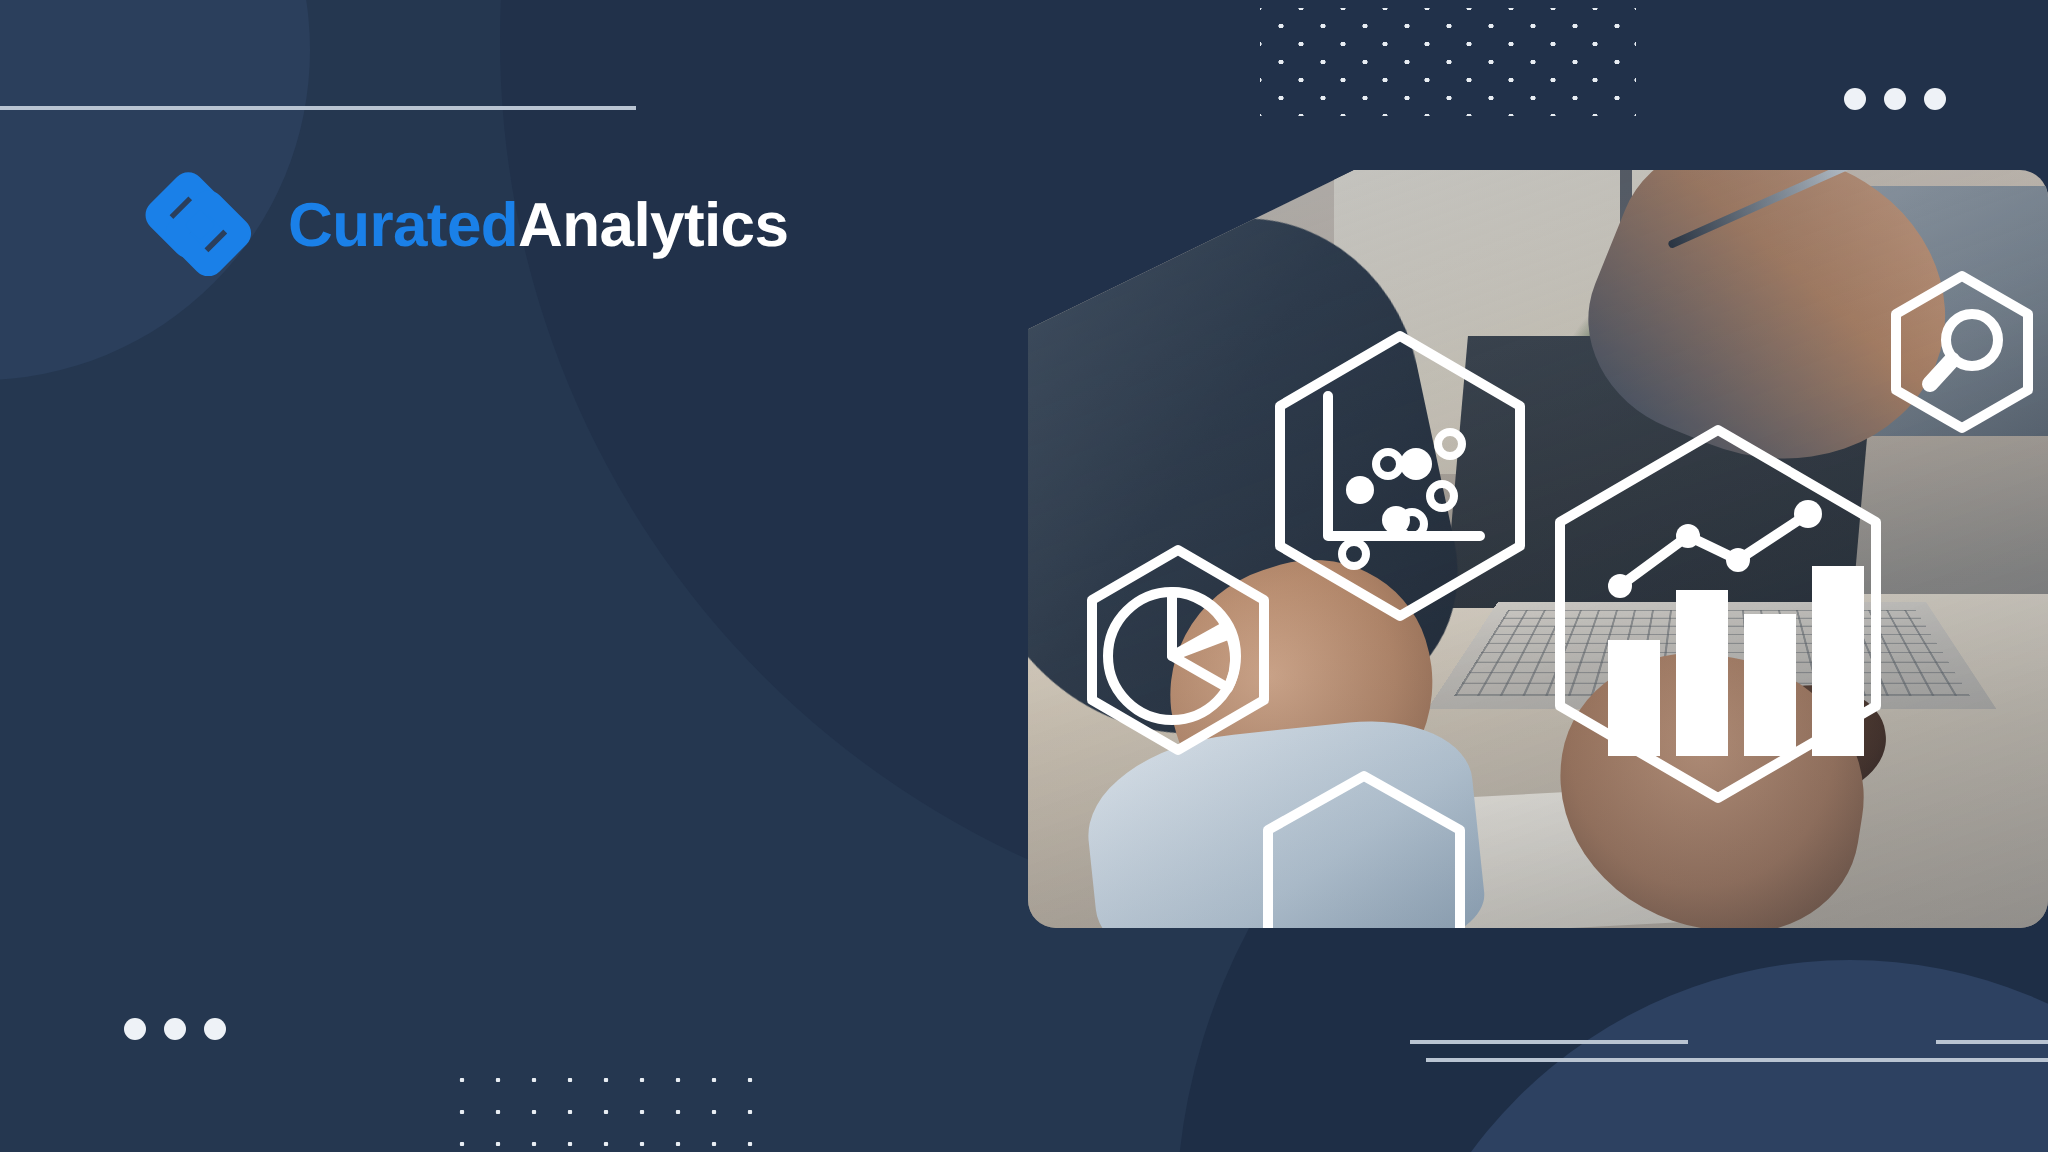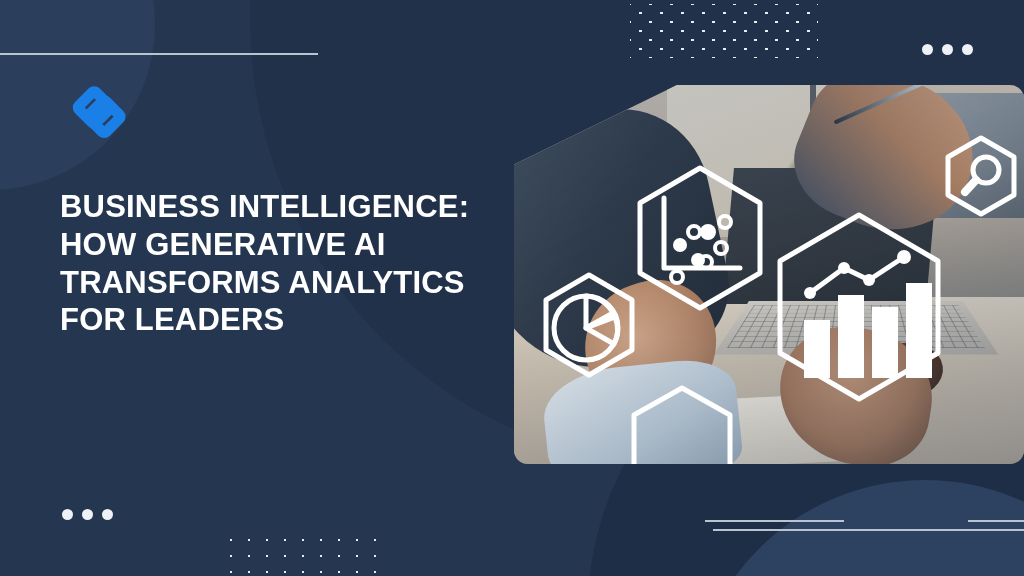--- a/index.html
+++ b/index.html
@@ -358,17 +358,19 @@
   <div id="logo" data-name="brand-logo">
     <svg id="logo-mark" viewBox="0 0 62 54" data-name="overlapping-diamonds-icon">
       <g fill="#1a80e8">
         <path d="M20.5 3.5 a8 8 0 0 1 11.3 0 L45.2 16.9 a8 8 0 0 1 0 11.3 L31.8 41.6 a8 8 0 0 1 -11.3 0 L7.1 28.2 a8 8 0 0 1 0 -11.3 Z
                  M26.2 13.2 L16.8 22.6 L26.2 32 L35.6 22.6 Z" fill-rule="evenodd"></path>
         <path d="M30.5 12.6 a8 8 0 0 1 11.3 0 L55.2 26 a8 8 0 0 1 0 11.3 L41.8 50.7 a8 8 0 0 1 -11.3 0 L17.1 37.3 a8 8 0 0 1 0 -11.3 Z
                  M36.2 22.3 L26.8 31.7 L36.2 41.1 L45.6 31.7 Z" fill-rule="evenodd"></path>
         <rect x="26.5" y="22" width="11" height="11" rx="2" transform="rotate(45 32 27.5)"></rect>
       </g>
     </svg>
+    <div id="logo-text" data-name="brand-wordmark">
+      <span class="lt-a" data-name="brand-name-primary">Curated</span><span class="lt-b" data-name="brand-name-secondary">Analytics</span>
+    </div>
   </div>
 
-  <h1 id="headline" data-name="page-title">Business Intelligence: How Generative AI Transforms Analytics for Leaders</h1>
 
 </div>
 
 </body></html>

